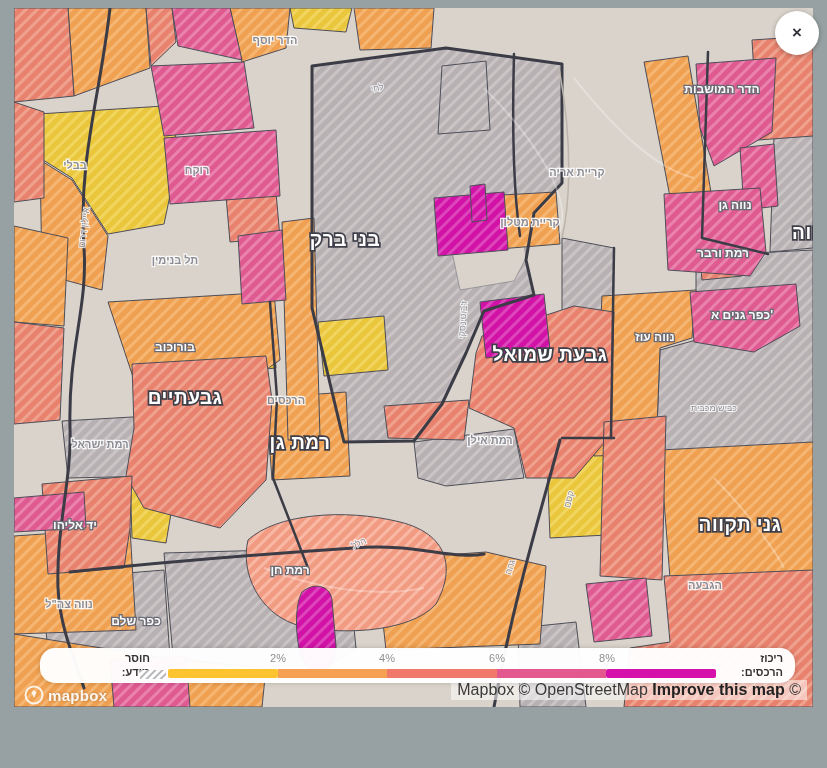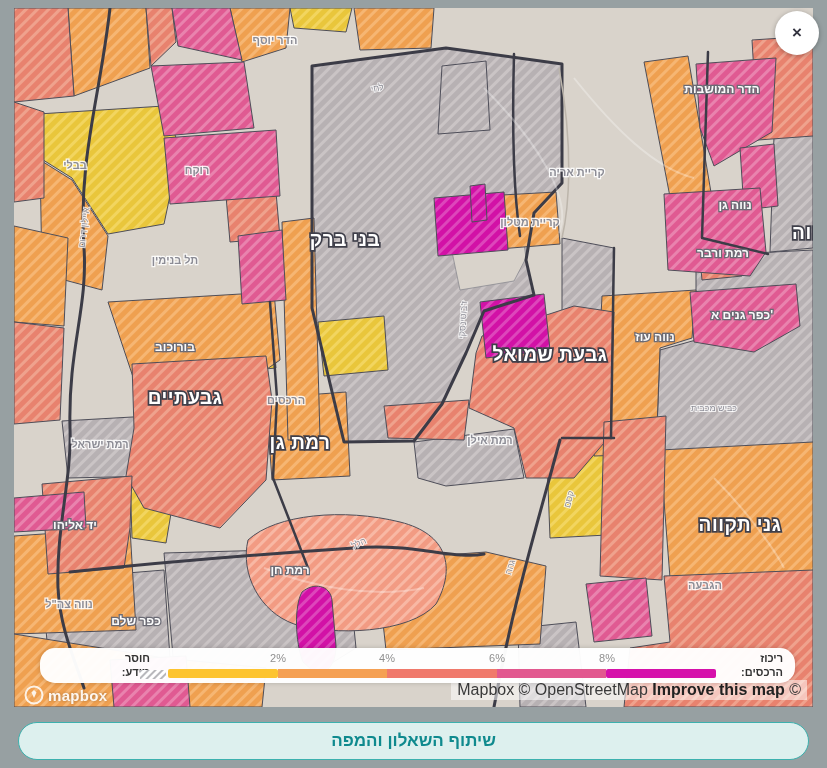--- a/index.html
+++ b/index.html
@@ -256,15 +256,14 @@
       <svg width="20" height="20" viewBox="0 0 20 20">
         <circle cx="10" cy="10" r="8.5" fill="none" stroke="#ffffff" stroke-width="2" opacity=".95"></circle>
         <path d="M10 5 L12.5 7.5 L10 13 L7.5 7.5 Z" fill="#ffffff" opacity=".95"></path>
       </svg>
       <span>mapbox</span>
     </div>
   </div>
 
   <button class="close-btn">×</button>
 
-  <button class="share-btn">שיתוף השאלון והמפה</button>
 
 </div>
 
 </body></html>

